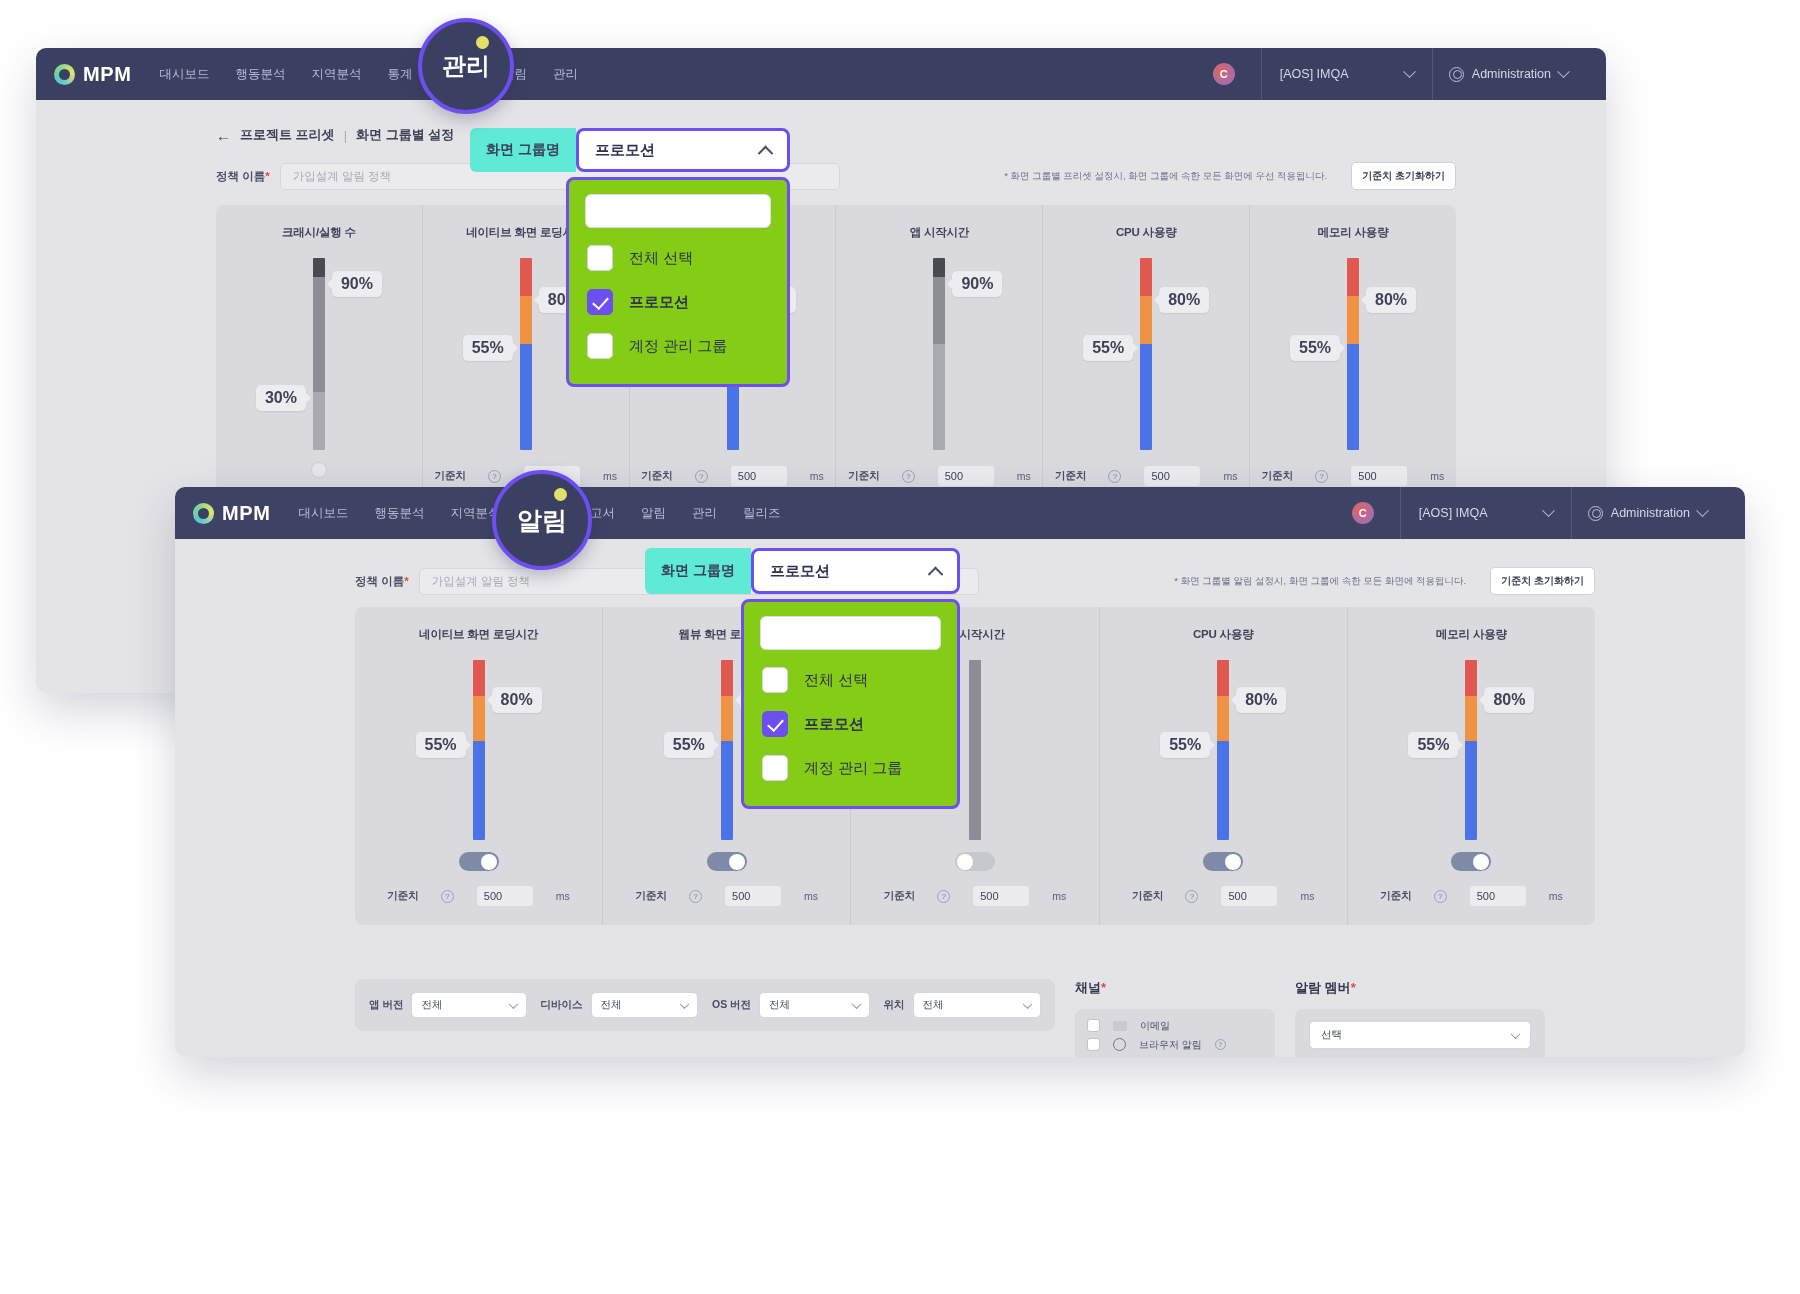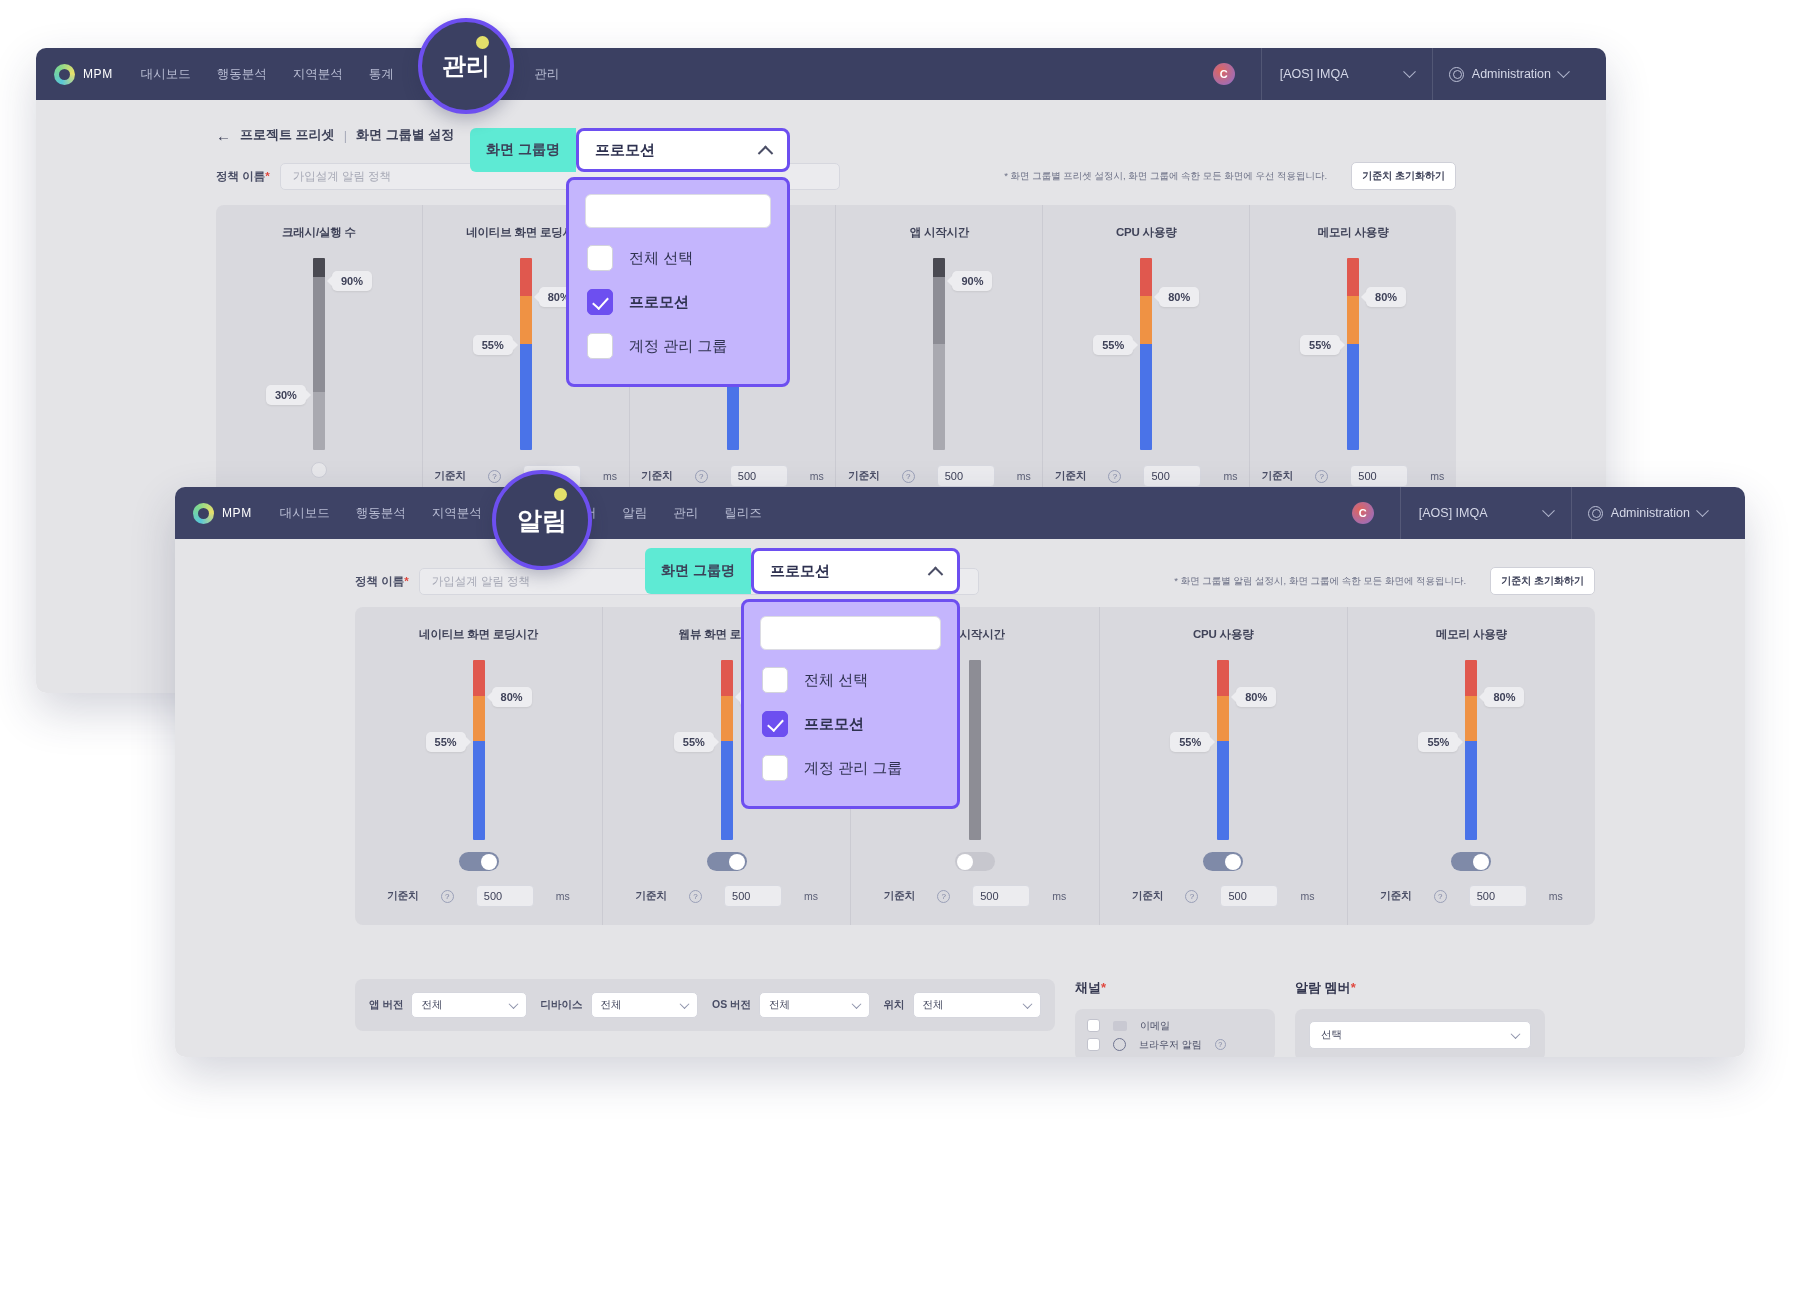--- a/index.html
+++ b/index.html
@@ -34,21 +34,21 @@
   .logo { display:flex; align-items:center; gap:8px; margin-right: 28px; }
   .logo-mark {
     width: 21px; height: 21px; border-radius: 50%;
     background: conic-gradient(from 200deg, #58c7d8, #7fd88f, #e9e06a, #58c7d8);
     position: relative;
   }
   .logo-mark::after {
     content:""; position:absolute; left:5px; top:5px;
     width: 11px; height: 11px; border-radius:50%; background:#3b4062;
   }
-  .logo-text { color:#fff; font-size:12px; font-weight:400; letter-spacing:.6px; }
+  .logo-text { color:#fff; font-size:20px; font-weight:700; letter-spacing:.6px; }
 
   .navlinks { display:flex; align-items:center; gap: 26px; }
   .navlink { color:#b9bdd4; font-size: 12.5px; white-space:nowrap; }
 
   .nav-right { margin-left:auto; display:flex; align-items:center; height:100%; }
   .avatar-c {
     width:22px; height:22px; border-radius:50%;
     background: radial-gradient(circle at 35% 35%, #e0655c, #8d6fd0);
     color:#fff; font-size:11px; font-weight:700;
     display:flex; align-items:center; justify-content:center;
@@ -127,21 +127,21 @@
   }
   .seg-red{ background:#e0584e; }
   .seg-orange{ background:#ef9244; }
   .seg-blue{ background:#4a73e8; }
   .seg-dark{ background:#4a4a52; }
   .seg-midgray{ background:#8d8d95; }
   .seg-lightgray{ background:#a9a9b0; }
 
   .pill {
     position:absolute; background:#ededf0; border-radius:5px;
-    font-size:11px; color:#3e4158; font-weight:700;
+    font-size:16px; color:#3e4158; font-weight:700;
     padding: 4px 9px; white-space:nowrap;
     box-shadow: 0 1px 2px rgba(0,0,0,.08);
   }
   .pill.right { left: calc(50% + 13px); }
   .pill.left  { right: calc(50% + 13px); }
   .pill.right::before{
     content:""; position:absolute; left:-5px; top:50%; transform:translateY(-50%);
     border-top:5px solid transparent; border-bottom:5px solid transparent; border-right:5px solid #ededf0;
   }
   .pill.left::after{
@@ -187,21 +187,21 @@
     display:flex; align-items:center; padding: 0 16px;
     font-size:14px; color:#3c4058; font-weight:600;
   }
   .dd-select {
     border: 3px solid #6d4ff0; border-radius:8px; background:#fff;
     display:flex; align-items:center; justify-content:space-between;
     padding: 0 16px; font-size:15px; color:#2e3150; font-weight:700;
   }
   .caret-up { width:11px;height:11px;border-left:2px solid #4b4e66;border-top:2px solid #4b4e66;transform:rotate(45deg) translate(2px,2px);}
   .dd-panel {
-    border:3px solid #6d4ff0; border-radius:8px; background:#c4b5fd;
+    border:3px solid #6d4ff0; border-radius:8px; background:#84cc16;
     padding: 14px 16px 16px 16px;
   }
   .dd-search {
     height: 34px; border:1px solid #dcdce3; border-radius:6px; background:#fff;
     margin-bottom: 8px;
   }
   .dd-item { display:flex; align-items:center; gap:16px; padding: 9px 2px; }
   .cb {
     width: 26px; height:26px; border-radius:5px;
     border:1.6px solid #d3d4dc; background:#fff; flex:0 0 auto;

